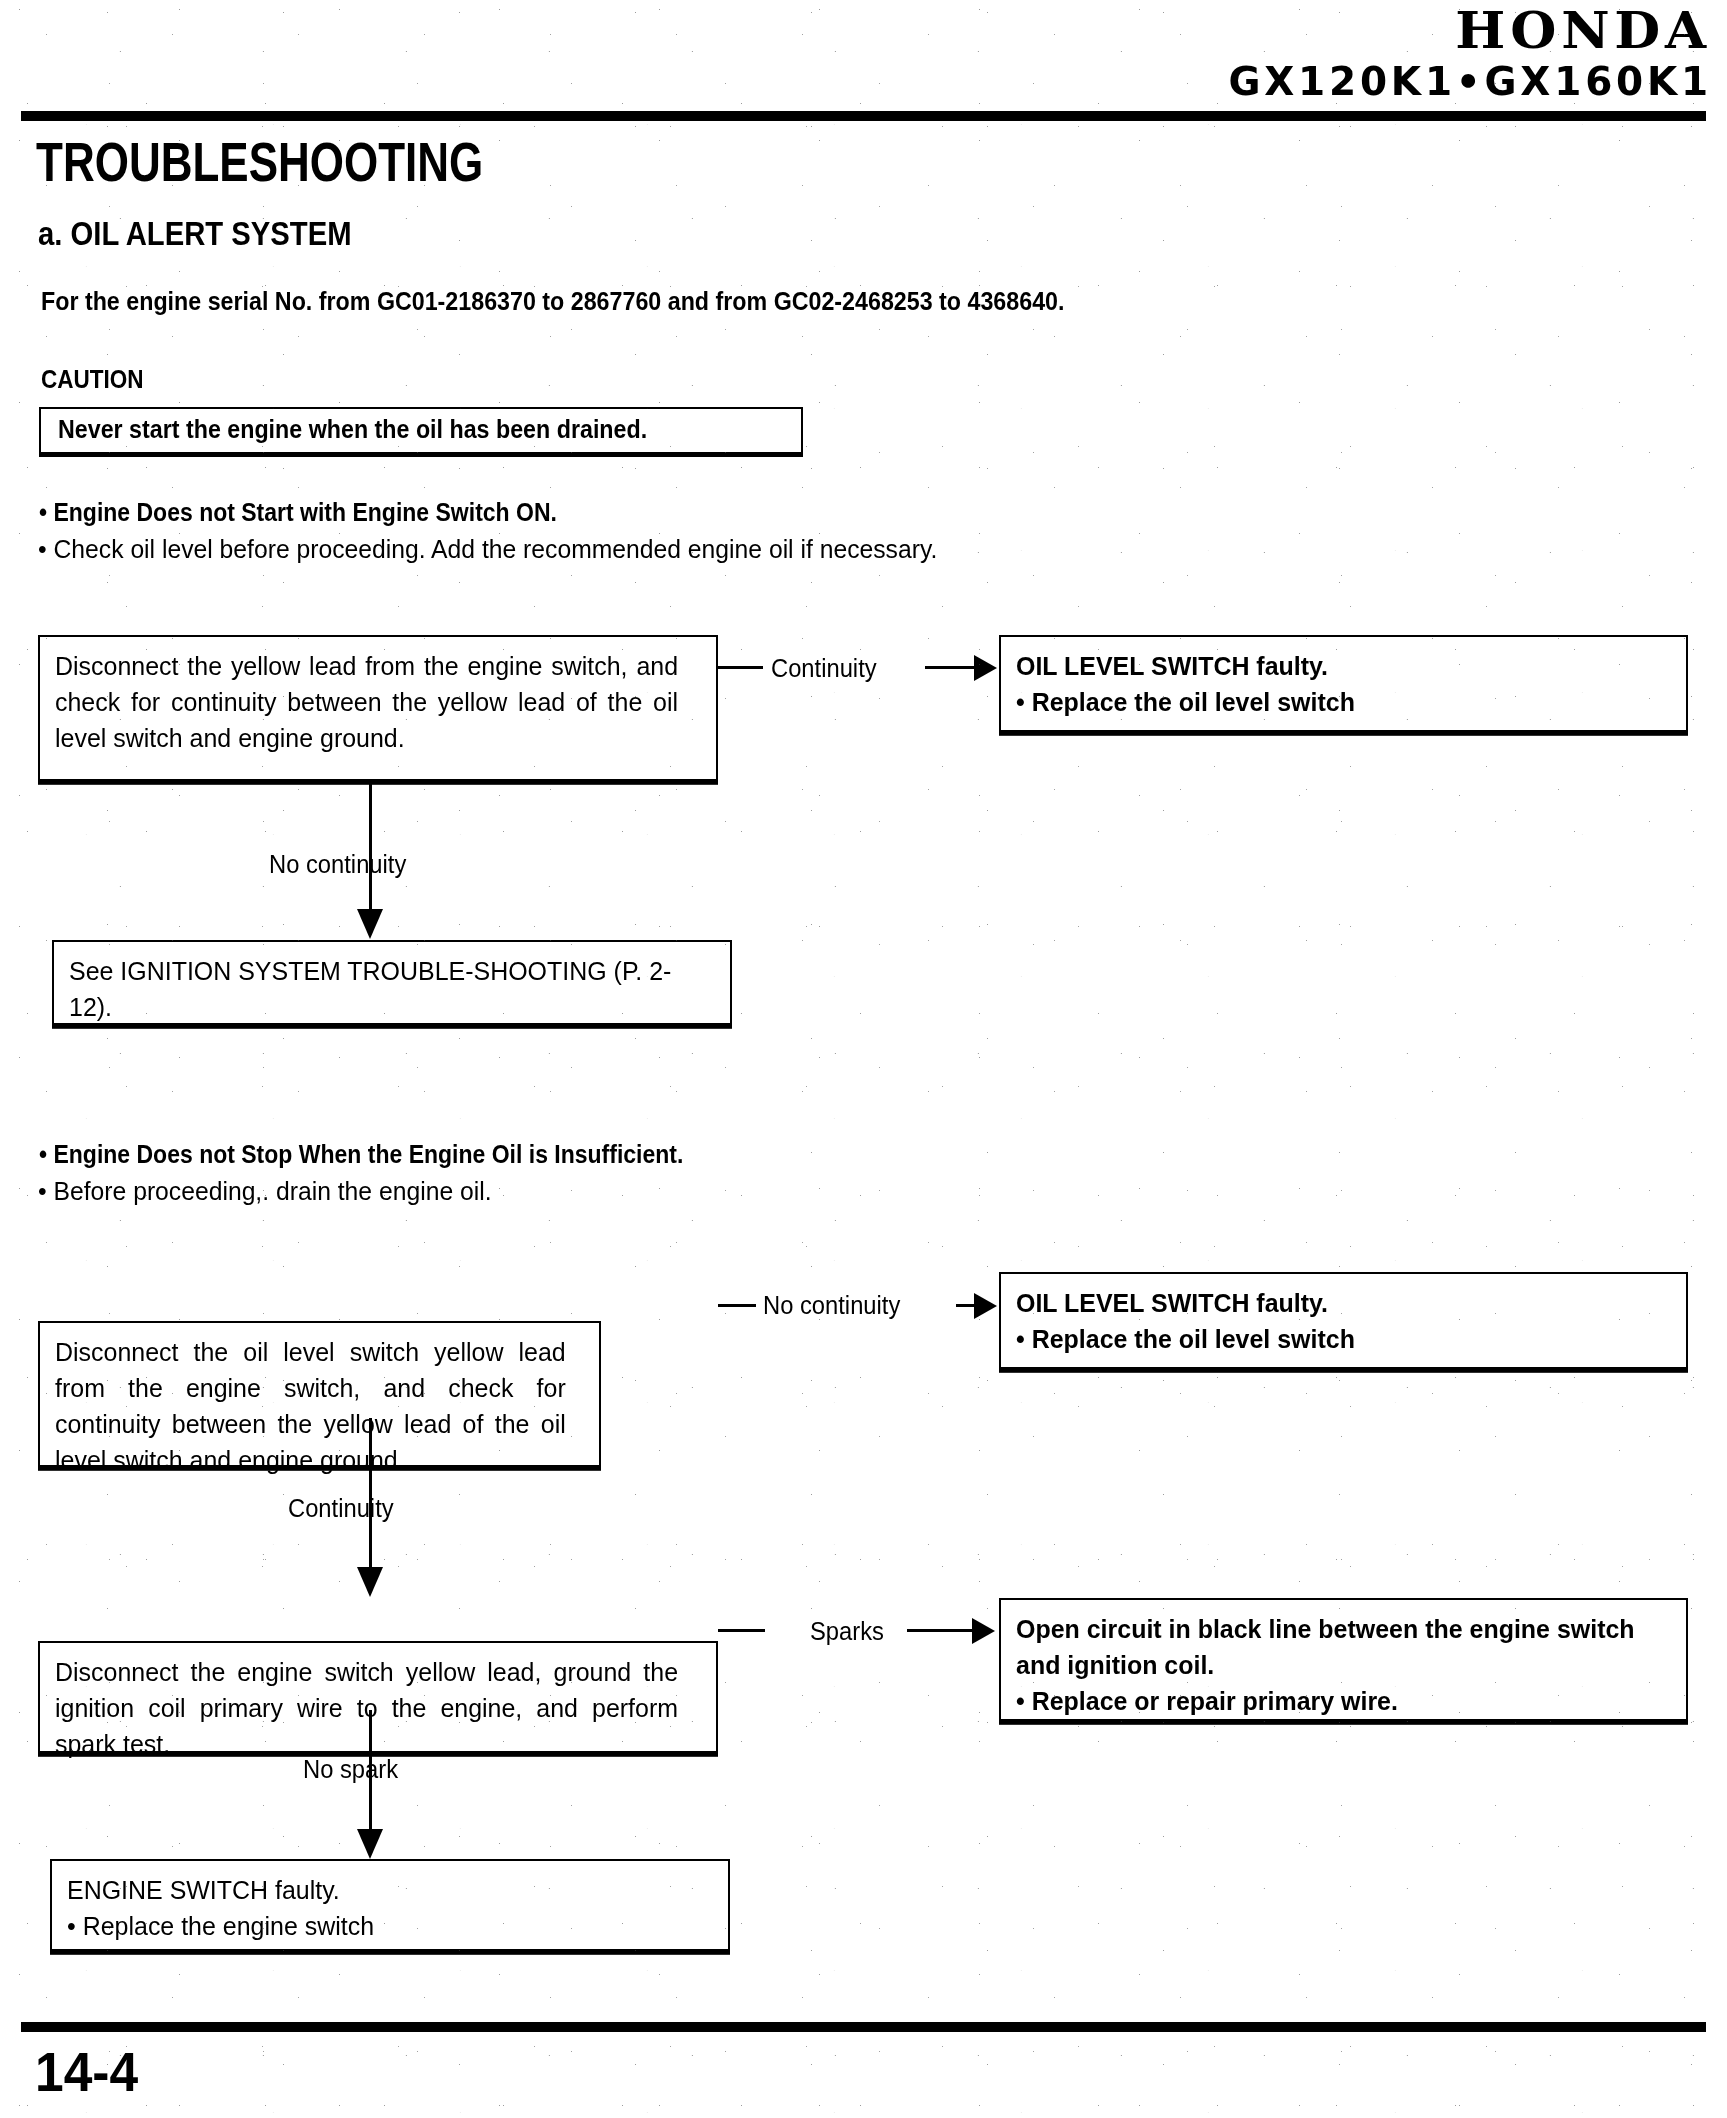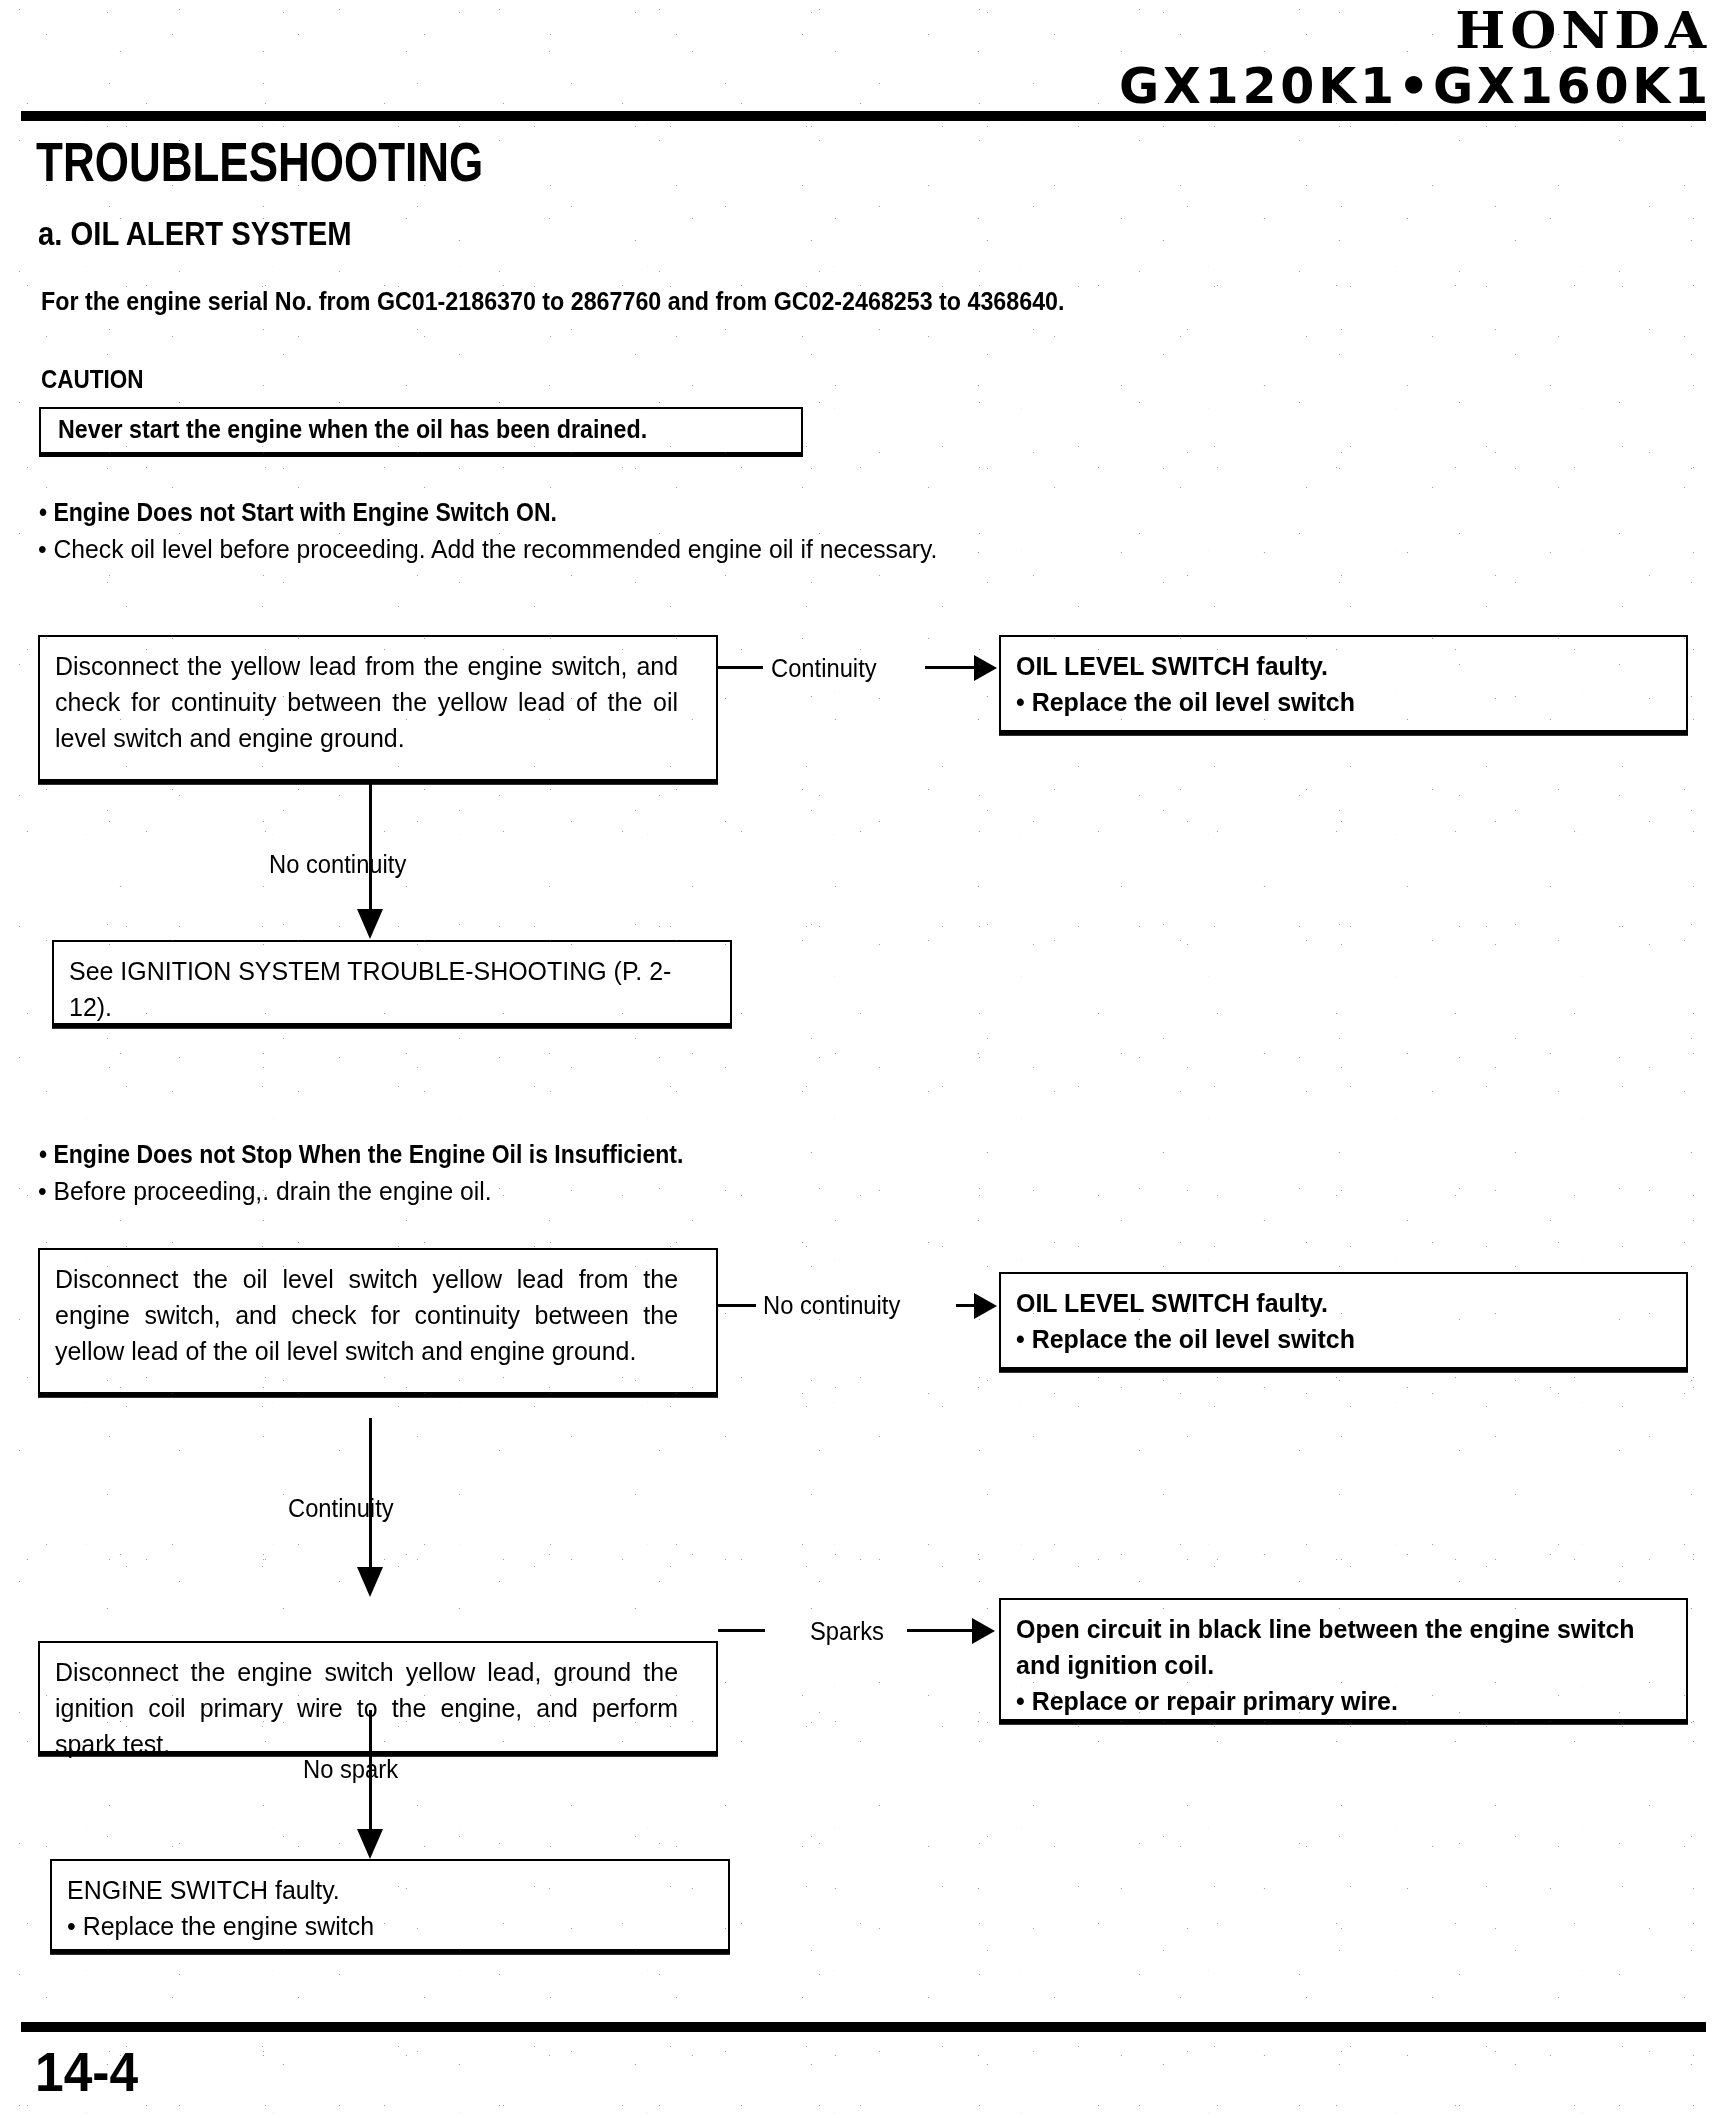--- a/index.html
+++ b/index.html
@@ -13,21 +13,21 @@
 
   
   .honda-logo{
     position:absolute;left:1287px;top:6px;width:424px;text-align:right;
     font-family:"DejaVu Serif","Liberation Serif",serif;
     font-weight:bold;font-size:50px;letter-spacing:4.5px;line-height:1;
     transform:scaleX(1.06);transform-origin:right center;
   }
   .model-line{
     position:absolute;left:1015px;top:62px;width:697px;text-align:right;
-    font-weight:bold;font-size:49px;letter-spacing:3.8px;line-height:1;
+    font-weight:bold;font-size:39px;letter-spacing:3.8px;line-height:1;
     font-family:"DejaVu Sans",sans-serif;
   }
   .rule-top{position:absolute;left:21px;top:111px;width:1685px;height:9.8px;background:#000;}
   .rule-bottom{position:absolute;left:21px;top:2022px;width:1685px;height:9.8px;background:#000;}
 
   .title{
     position:absolute;left:36px;top:135px;
     font-size:55px;font-weight:bold;line-height:1;
     transform:scaleX(.80);transform-origin:left top;letter-spacing:0px;
   }
@@ -158,21 +158,21 @@
   <div class="elabel" style="left:269px;top:852px;">No continuity</div>
   <div class="arrow-d" style="left:357px;top:909px;"></div>
 
   <div class="fbox" style="left:52px;top:940px;width:680px;height:85px;">
     <div class="txt">See IGNITION SYSTEM TROUBLE-SHOOTING (P. 2-12).</div>
   </div>
 
   <div class="bullet-bold" style="left:39px;top:1142px;">• Engine Does not Stop When the Engine Oil is Insufficient.</div>
   <div class="bullet-reg" style="left:38px;top:1178px;">• Before proceeding,. drain the engine oil.</div>
 
-  <div class="fbox" style="left:38px;top:1248px;width:680px;height:146px;">
+  <div class="fbox" style="left:38px;top:1321px;width:563px;height:146px;">
     <div class="txt just">Disconnect the oil level switch yellow lead from the engine switch, and check for continuity between the yellow lead of the oil level switch and engine ground.</div>
   </div>
 
   <div class="hline" style="left:718px;top:1304px;width:38px;"></div>
   <div class="elabel" style="left:763px;top:1293px;">No continuity</div>
   <div class="hline" style="left:956px;top:1304px;width:23px;"></div>
   <div class="arrow-r" style="left:974px;top:1293px;"></div>
 
   <div class="fbox" style="left:999px;top:1272px;width:689px;height:97px;">
     <div class="txt semi" style="white-space:pre-line;">OIL LEVEL SWITCH faulty.

